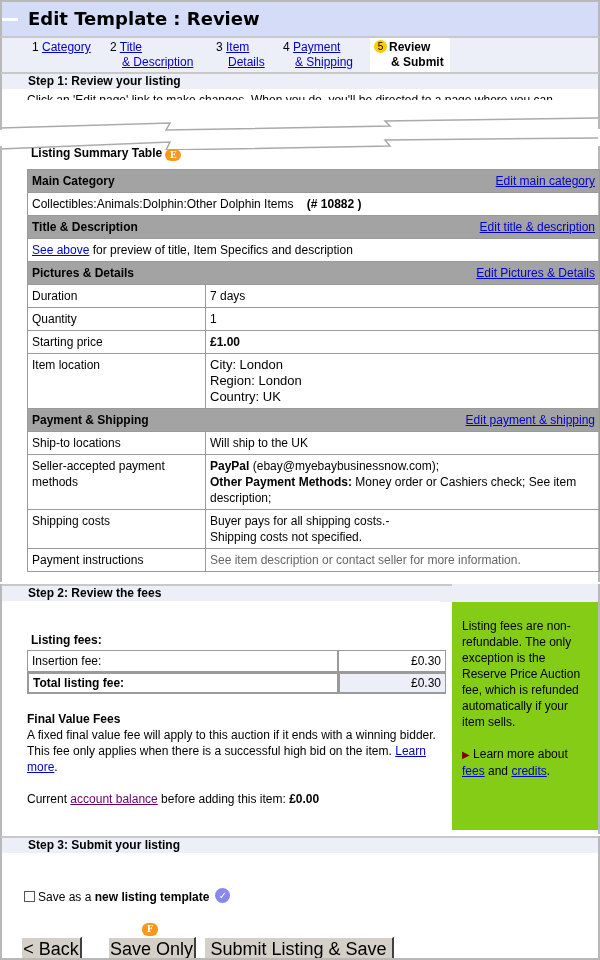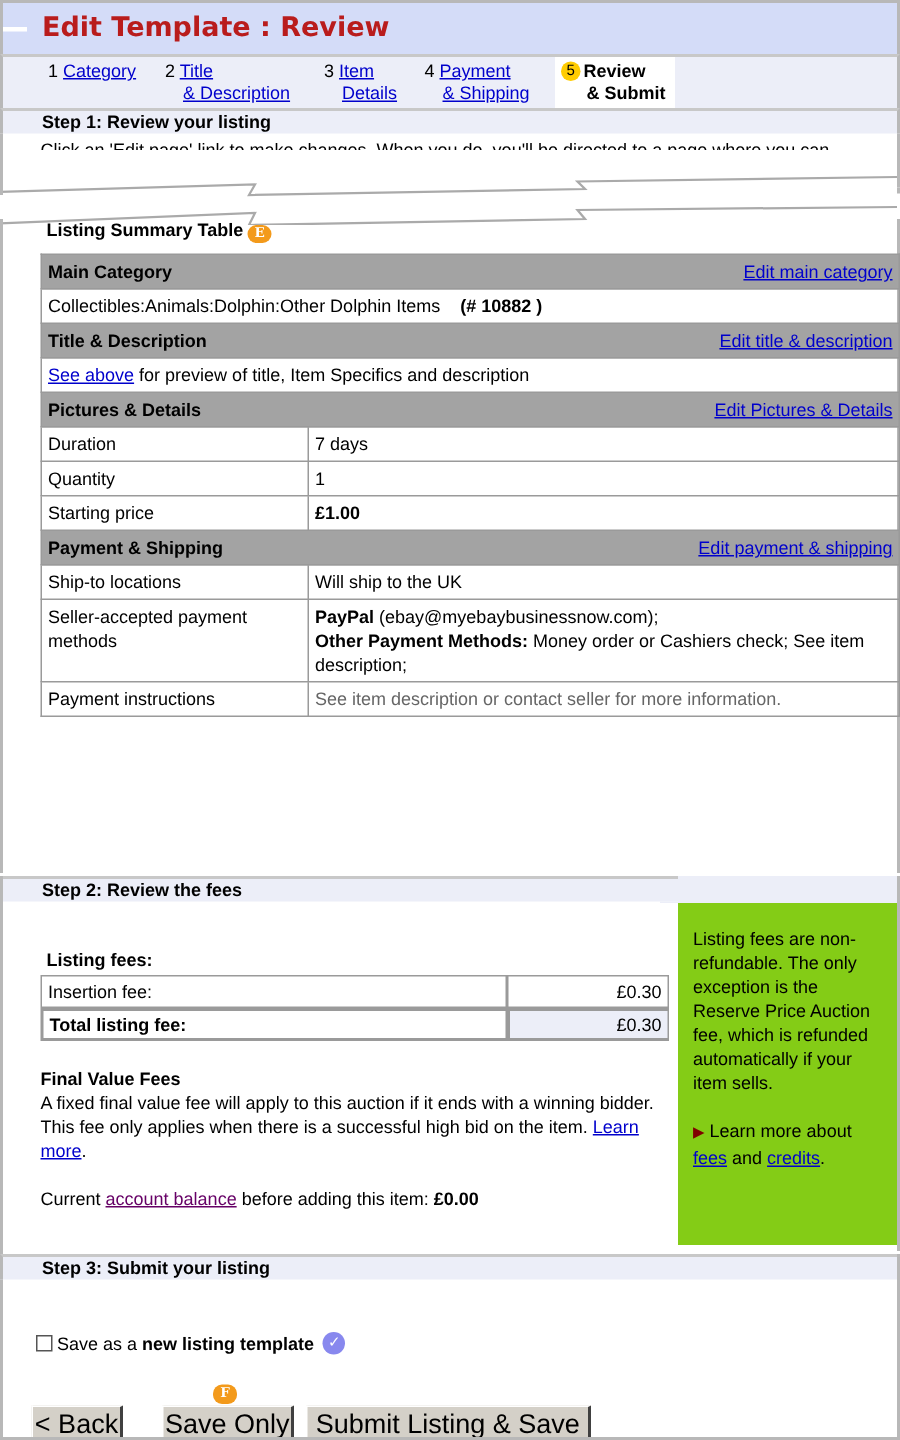--- a/index.html
+++ b/index.html
@@ -6,21 +6,21 @@
   html, body { width: 600px; height: 960px; overflow: hidden; background: #fff; }
   body { font-family: "Liberation Sans", sans-serif; font-size: 12px; color: #000; position: relative; }
   a { color: #0000cc; text-decoration: underline; }
   a.visited { color: #660066; }
 
   .frame { position: absolute; left: 0; width: 600px; border-left: 2px solid #b8b8b8; border-right: 2px solid #b8b8b8; }
 
   
   .title-bar { position: absolute; left: 0; top: 0; width: 600px; height: 36px; background: #d4dcf8; border: 2px solid #b8b8b8; border-bottom: none; }
   .title-dash { position: absolute; left: 0; top: 16px; width: 16px; height: 3px; background: #fff; }
-  .title-text { position: absolute; left: 26px; top: 6px; font-family: "DejaVu Sans", sans-serif; font-weight: bold; font-size: 18px; color: #b91c1c; }
+  .title-text { position: absolute; left: 26px; top: 6px; font-family: "DejaVu Sans", sans-serif; font-weight: bold; font-size: 18px; color: #000000; }
 
   .steps-bar { position: absolute; left: 0; top: 36px; width: 600px; height: 36px; background: #eceef8; border-left: 2px solid #b8b8b8; border-right: 2px solid #b8b8b8; border-top: 2px solid #c8c8c8; }
   .step { position: absolute; top: 2px; font-size: 12px; line-height: 15px; }
   .step .num { color: #000; }
   .step.active { background: #fff; top: 0; height: 34px; padding: 2px 0 0 4px; width: 80px; }
   .step.active .label { font-weight: bold; }
   .badge5 { display: inline-block; width: 13px; height: 13px; border-radius: 50%; background: #ffcc00; font-size: 10px; text-align: center; line-height: 13px; vertical-align: 1px; margin-right: 2px; }
 
   
   .band { position: absolute; left: 0; width: 600px; height: 17px; background: #eceef8; border-left: 2px solid #b8b8b8; border-right: 2px solid #b8b8b8; border-top: 2px solid #c8c8c8; font-weight: bold; font-size: 12px; padding-left: 26px; line-height: 15px; }
@@ -164,35 +164,50 @@
     <td>7 days</td>
   </tr>
   <tr>
     <td class="k">Quantity</td>
     <td>1</td>
   </tr>
   <tr>
     <td class="k">Starting price</td>
     <td style="font-weight:bold;">£1.00</td>
   </tr>
+  <tr>
+    <td class="k">Item location</td>
+    <td style="font-size:13px;">
+      <div>City: London</div>
+      <div>Region: London</div>
+      <div>Country: UK</div>
+    </td>
+  </tr>
   <tr class="sec">
     <td colspan="2">
       <span>Payment &amp; Shipping</span>
       <a href="#" class="edit">Edit payment &amp; shipping</a>
     </td>
   </tr>
   <tr>
     <td class="k">Ship-to locations</td>
     <td>Will ship to the UK</td>
   </tr>
   <tr>
     <td class="k">Seller-accepted payment methods</td>
     <td>
       <b>PayPal</b><span> (ebay@myebaybusinessnow.com);</span><br>
       <b>Other Payment Methods:</b><span> Money order or Cashiers check; See item description;</span>
+    </td>
+  </tr>
+  <tr>
+    <td class="k">Shipping costs</td>
+    <td>
+      <div>Buyer pays for all shipping costs.-</div>
+      <div>Shipping costs not specified.</div>
     </td>
   </tr>
   <tr>
     <td class="k">Payment instructions</td>
     <td class="muted">See item description or contact seller for more information.</td>
   </tr>
 </tbody>
   </table>
 
 <div class="band" style="top:584px;">Step 2: Review the fees</div>

